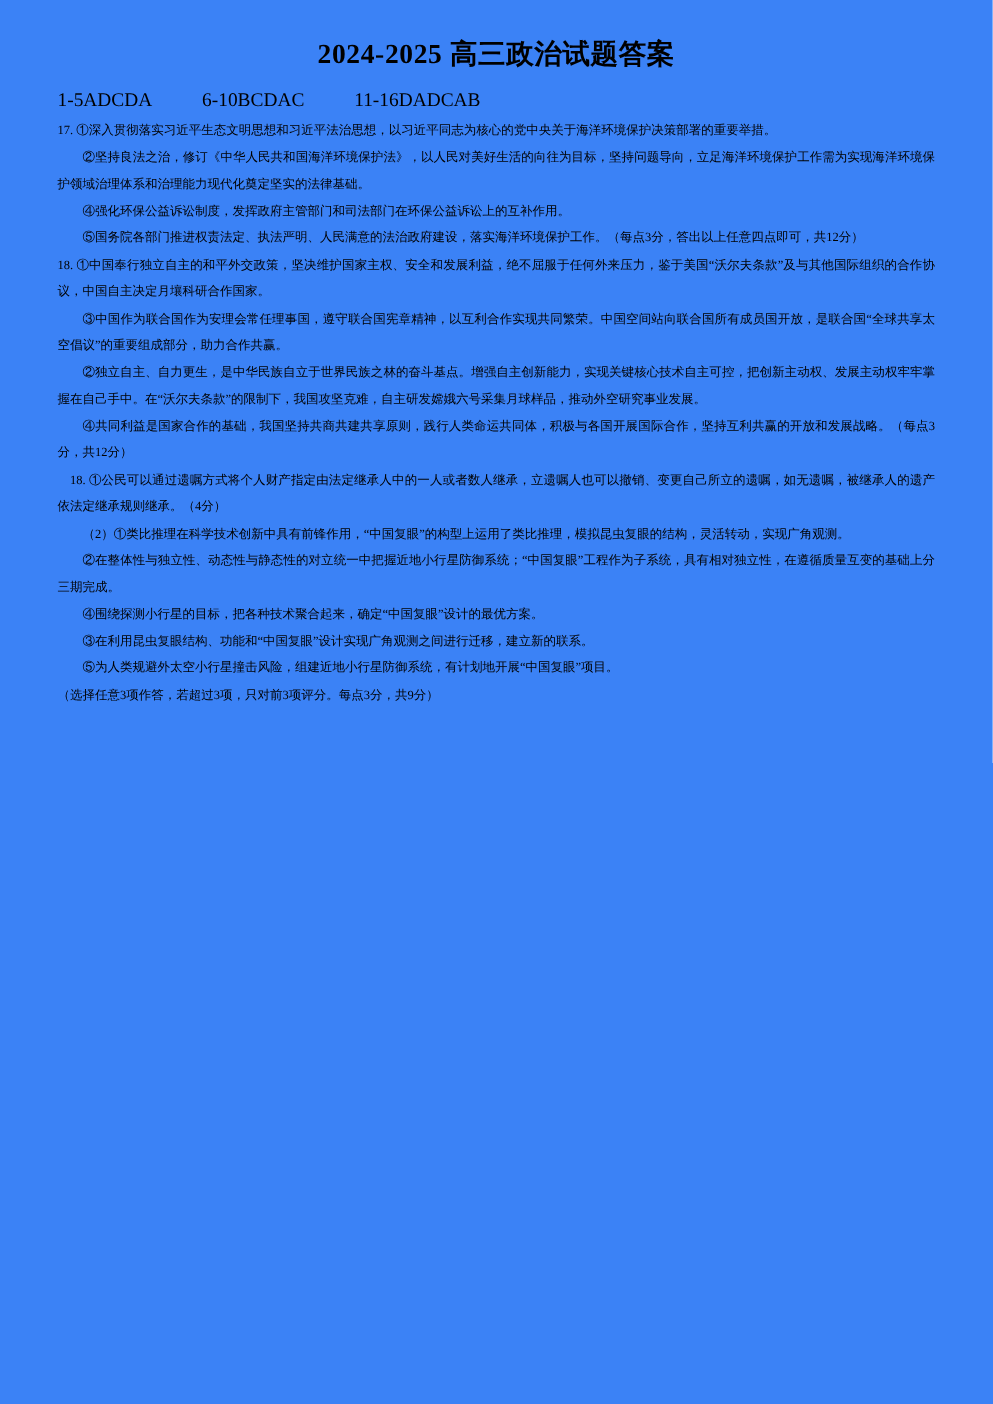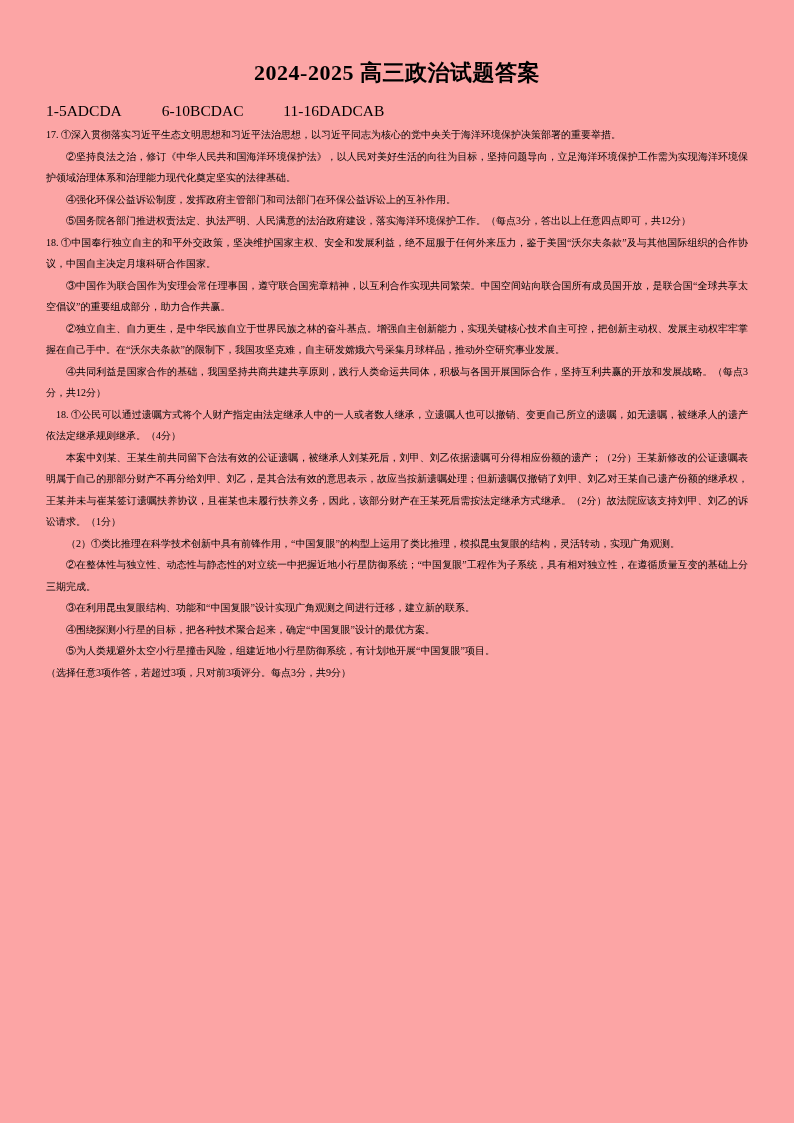--- a/index.html
+++ b/index.html
@@ -8,22 +8,22 @@
     width: 794px;
     height: 1123px;
     margin: 0 auto;
     font-family: "Liberation Serif", "DejaVu Serif", serif;
     color: #000000;
     overflow: hidden;
   }
   .page {
     width: 794px;
     height: 1123px;
-    background: #fca5a5;
-    padding: 58px 46px 0 46px;
+    background: #3b82f6;
+    padding: 28px 46px 0 46px;
   }
   .title {
     text-align: center;
     font-size: 22px;
     font-weight: bold;
     letter-spacing: 0.5px;
     margin-bottom: 12px;
   }
   .answer-key {
     font-size: 15.5px;
@@ -58,22 +58,21 @@
   <p class="para indent-2">②坚持良法之治，修订《中华人民共和国海洋环境保护法》，以人民对美好生活的向往为目标，坚持问题导向，立足海洋环境保护工作需为实现海洋环境保护领域治理体系和治理能力现代化奠定坚实的法律基础。</p>
   <p class="para indent-2">④强化环保公益诉讼制度，发挥政府主管部门和司法部门在环保公益诉讼上的互补作用。</p>
   <p class="para indent-2">⑤国务院各部门推进权责法定、执法严明、人民满意的法治政府建设，落实海洋环境保护工作。（每点3分，答出以上任意四点即可，共12分）</p>
 
   <p class="para">18. ①中国奉行独立自主的和平外交政策，坚决维护国家主权、安全和发展利益，绝不屈服于任何外来压力，鉴于美国“沃尔夫条款”及与其他国际组织的合作协议，中国自主决定月壤科研合作国家。</p>
   <p class="para indent-2">③中国作为联合国作为安理会常任理事国，遵守联合国宪章精神，以互利合作实现共同繁荣。中国空间站向联合国所有成员国开放，是联合国“全球共享太空倡议”的重要组成部分，助力合作共赢。</p>
   <p class="para indent-2">②独立自主、自力更生，是中华民族自立于世界民族之林的奋斗基点。增强自主创新能力，实现关键核心技术自主可控，把创新主动权、发展主动权牢牢掌握在自己手中。在“沃尔夫条款”的限制下，我国攻坚克难，自主研发嫦娥六号采集月球样品，推动外空研究事业发展。</p>
   <p class="para indent-2">④共同利益是国家合作的基础，我国坚持共商共建共享原则，践行人类命运共同体，积极与各国开展国际合作，坚持互利共赢的开放和发展战略。（每点3分，共12分）</p>
 
   <p class="para indent-1">18. ①公民可以通过遗嘱方式将个人财产指定由法定继承人中的一人或者数人继承，立遗嘱人也可以撤销、变更自己所立的遗嘱，如无遗嘱，被继承人的遗产依法定继承规则继承。（4分）</p>
-  <p class="para indent-2">本案中刘某、王某生前共同留下合法有效的公证遗嘱，被继承人刘某死后，刘甲、刘乙依据遗嘱可分得相应份额的遗产；（2分）王某新修改的公证遗嘱表明属于自己的那部分财产不再分给刘甲、刘乙，是其合法有效的意思表示，故应当按新遗嘱处理；但新遗嘱仅撤销了刘甲、刘乙对王某自己遗产份额的继承权，王某并未与崔某签订遗嘱扶养协议，且崔某也未履行扶养义务，因此，该部分财产在王某死后需按法定继承方式继承。（2分）故法院应该支持刘甲、刘乙的诉讼请求。（1分）</p>
 
   <p class="para indent-2">（2）①类比推理在科学技术创新中具有前锋作用，“中国复眼”的构型上运用了类比推理，模拟昆虫复眼的结构，灵活转动，实现广角观测。</p>
   <p class="para indent-2">②在整体性与独立性、动态性与静态性的对立统一中把握近地小行星防御系统；“中国复眼”工程作为子系统，具有相对独立性，在遵循质量互变的基础上分三期完成。</p>
+  <p class="para indent-2">④围绕探测小行星的目标，把各种技术聚合起来，确定“中国复眼”设计的最优方案。</p>
   <p class="para indent-2">③在利用昆虫复眼结构、功能和“中国复眼”设计实现广角观测之间进行迁移，建立新的联系。</p>
-  <p class="para indent-2">④围绕探测小行星的目标，把各种技术聚合起来，确定“中国复眼”设计的最优方案。</p>
   <p class="para indent-2">⑤为人类规避外太空小行星撞击风险，组建近地小行星防御系统，有计划地开展“中国复眼”项目。</p>
   <p class="para">（选择任意3项作答，若超过3项，只对前3项评分。每点3分，共9分）</p>
 
 </div>
 
 </body></html>

